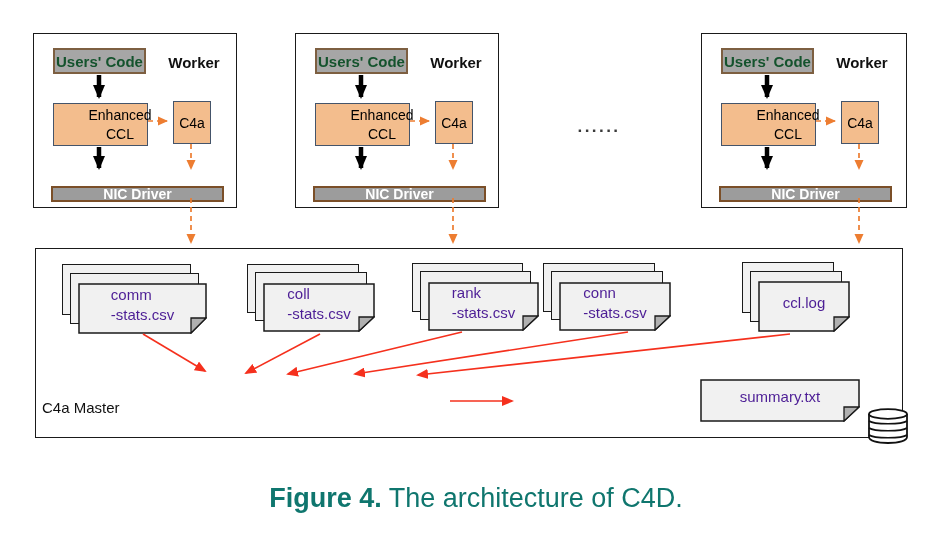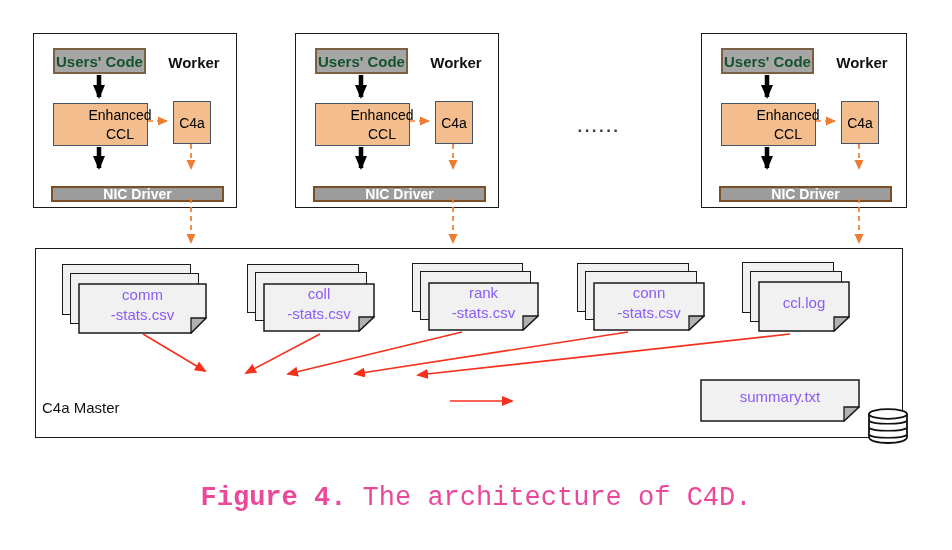--- a/index.html
+++ b/index.html
@@ -31,33 +31,33 @@
           font-size: 17px; font-weight: bold; color: #3a3a3a; letter-spacing: 1.5px; }
 
   
   .master { position: absolute; left: 35px; top: 248px; width: 868px; height: 190px;
             border: 1.6px solid #1a1a1a; background: #fff; }
   .master-label { position: absolute; left: 42px; top: 399px; font-size: 15px; color: #111; }
   .stack { position: absolute; }
   .page { position: absolute; background: #f1f1f1; border: 1.4px solid #1a1a1a; }
   .front-svg, .doc-svg { position: absolute; display: block; }
   .doc-label { position: absolute; display: flex; align-items: center; justify-content: center;
-               text-align: center; white-space: pre-line; font-size: 15px; line-height: 1.3;
-               color: #8b5cf6; padding-bottom: 8px; }
+               text-align: left; white-space: pre-line; font-size: 15px; line-height: 1.3;
+               color: #4c1d95; padding-bottom: 8px; }
   .analyzer { position: absolute; left: 188px; top: 378px; width: 260px; height: 46px;
               background: #dd7e3e; color: #fff; font-weight: bold; font-size: 15px;
               display: flex; align-items: center; justify-content: center; }
   .dbicon { position: absolute; left: 866px; top: 406px; }
 
   
   .overlay { position: absolute; left: 0; top: 0; pointer-events: none; }
 
   
   .caption { position: absolute; left: 0; top: 483px; width: 952px; text-align: center;
-             font-family: Liberation Mono, monospace; font-size: 27px; color: #ec4899; }
+             font-family: Liberation Sans, sans-serif; font-size: 27px; color: #0f766e; }
   .caption b { font-weight: bold; }
 </style>
 </head>
 <body>
 
 <div class="canvas">
 
   <div class="worker" style="left:33px">
     <div class="ucode">Users' Code</div>
     <div class="wlabel">Worker</div>
@@ -116,21 +116,21 @@
     <div class="page" style="left:0;top:0;width:111px;height:49px"></div>
     <div class="page" style="left:8px;top:8px;width:111px;height:49px"></div>
     <svg class="front-svg" style="left:16px;top:19px" width="111" height="49" viewBox="0 0 111 49">
       <polygon points="1,1 110,1 110,34 95,48 1,48" fill="#f1f1f1" stroke="#1a1a1a" stroke-width="1.5"></polygon>
       <polygon points="95,48 110,34 95,34" fill="#b0b0b0" stroke="#1a1a1a" stroke-width="1.3"></polygon>
     </svg>
     <div class="doc-label" style="left:16px;top:19px;width:111px;height:49px">rank
 -stats.csv</div>
   </div>
 
-  <div class="stack" style="left:577px;top:263px;width:128px;height:68px">
+  <div class="stack" style="left:543px;top:263px;width:128px;height:68px">
     <div class="page" style="left:0;top:0;width:112px;height:49px"></div>
     <div class="page" style="left:8px;top:8px;width:112px;height:49px"></div>
     <svg class="front-svg" style="left:16px;top:19px" width="112" height="49" viewBox="0 0 112 49">
       <polygon points="1,1 111,1 111,34 96,48 1,48" fill="#f1f1f1" stroke="#1a1a1a" stroke-width="1.5"></polygon>
       <polygon points="96,48 111,34 96,34" fill="#b0b0b0" stroke="#1a1a1a" stroke-width="1.3"></polygon>
     </svg>
     <div class="doc-label" style="left:16px;top:19px;width:112px;height:49px">conn
 -stats.csv</div>
   </div>
 

